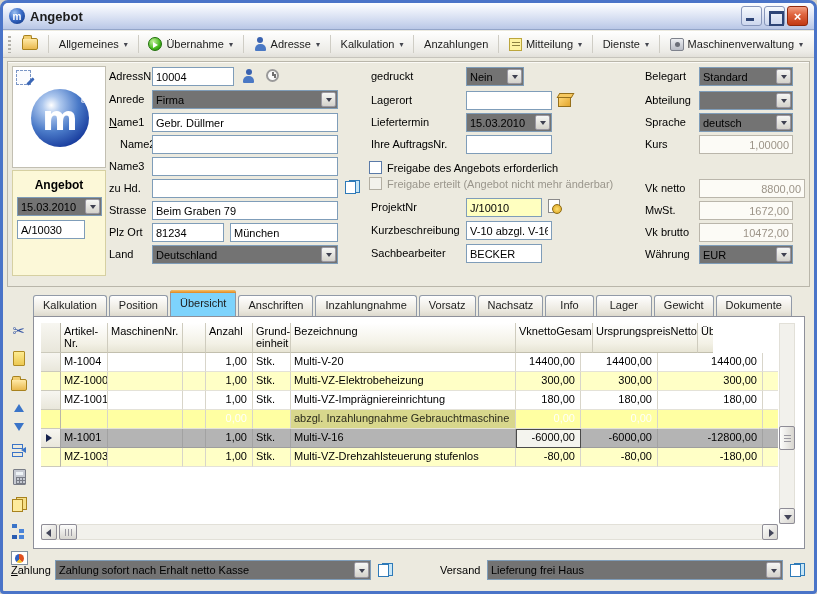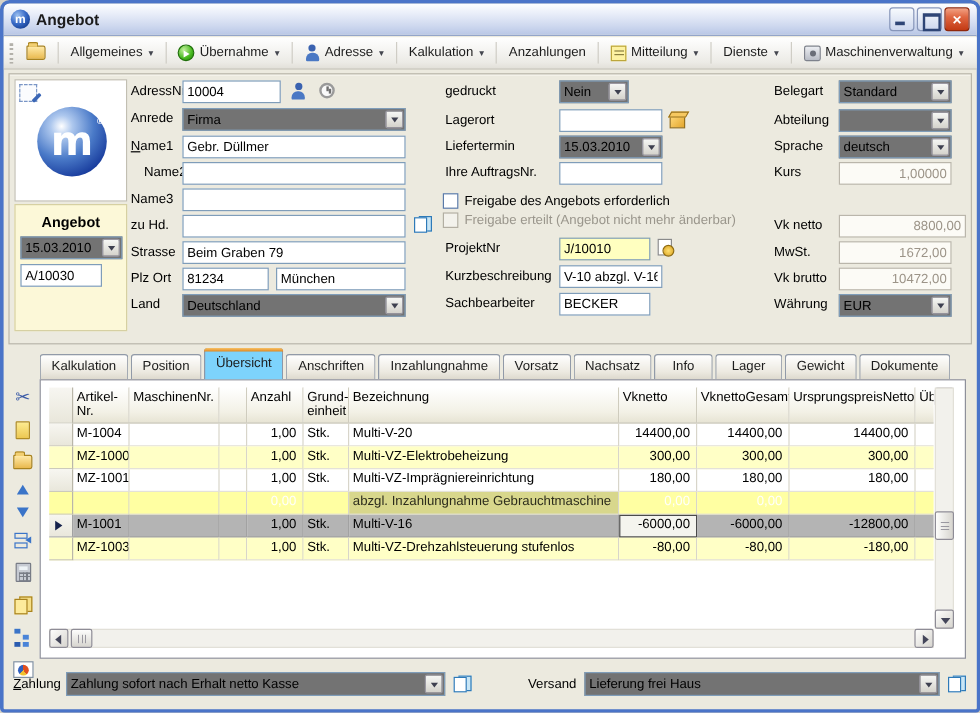--- a/index.html
+++ b/index.html
@@ -395,21 +395,20 @@
   <div class="panel">
     <div class="grid">
       <div class="thead">
         <div class="th c-hdr"></div>
         <div class="th c-art">Artikel-Nr.</div>
         <div class="th c-mas">MaschinenNr.</div>
         <div class="th c-gap"></div>
         <div class="th c-anz">Anzahl</div>
         <div class="th c-ein">Grund-einheit</div>
         <div class="th c-bez">Bezeichnung</div>
-        <div class="th c-vk">Vknetto</div>
         <div class="th c-vkg">VknettoGesamt</div>
         <div class="th c-urs">UrsprungspreisNetto</div>
         <div class="th c-clip">Üb</div>
       </div>
 
       <div class="trow">
         <div class="tc c-hdr"></div>
         <div class="tc c-art">M-1004</div>
         <div class="tc c-mas"></div>
         <div class="tc c-gap"></div>

